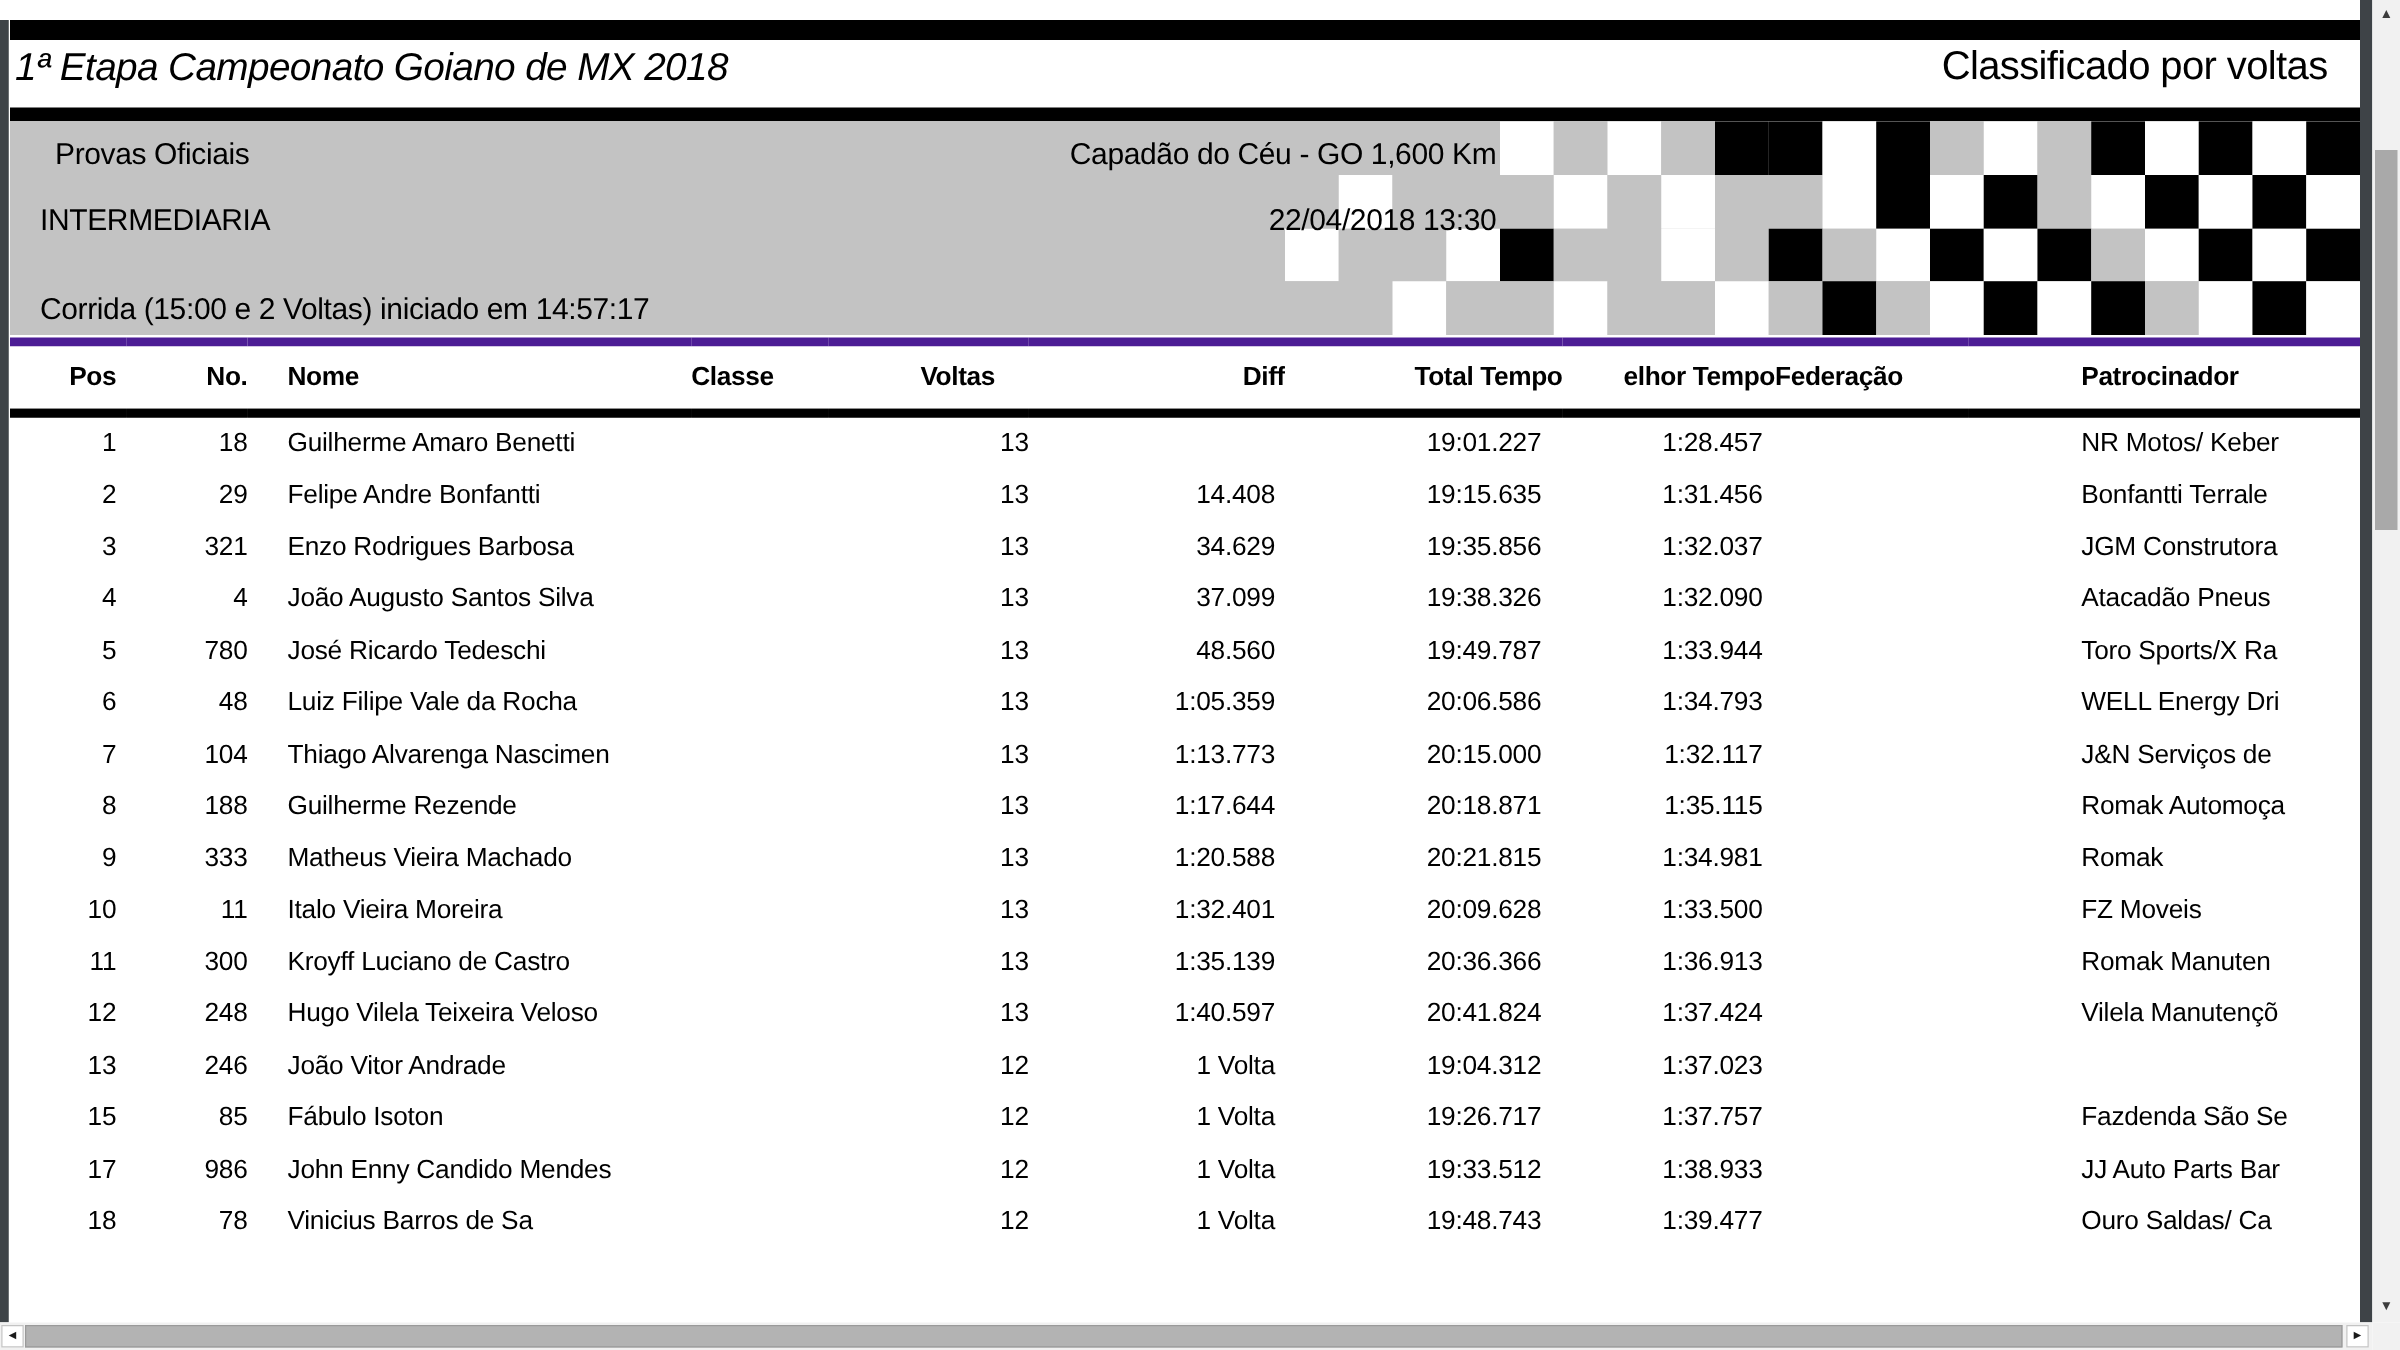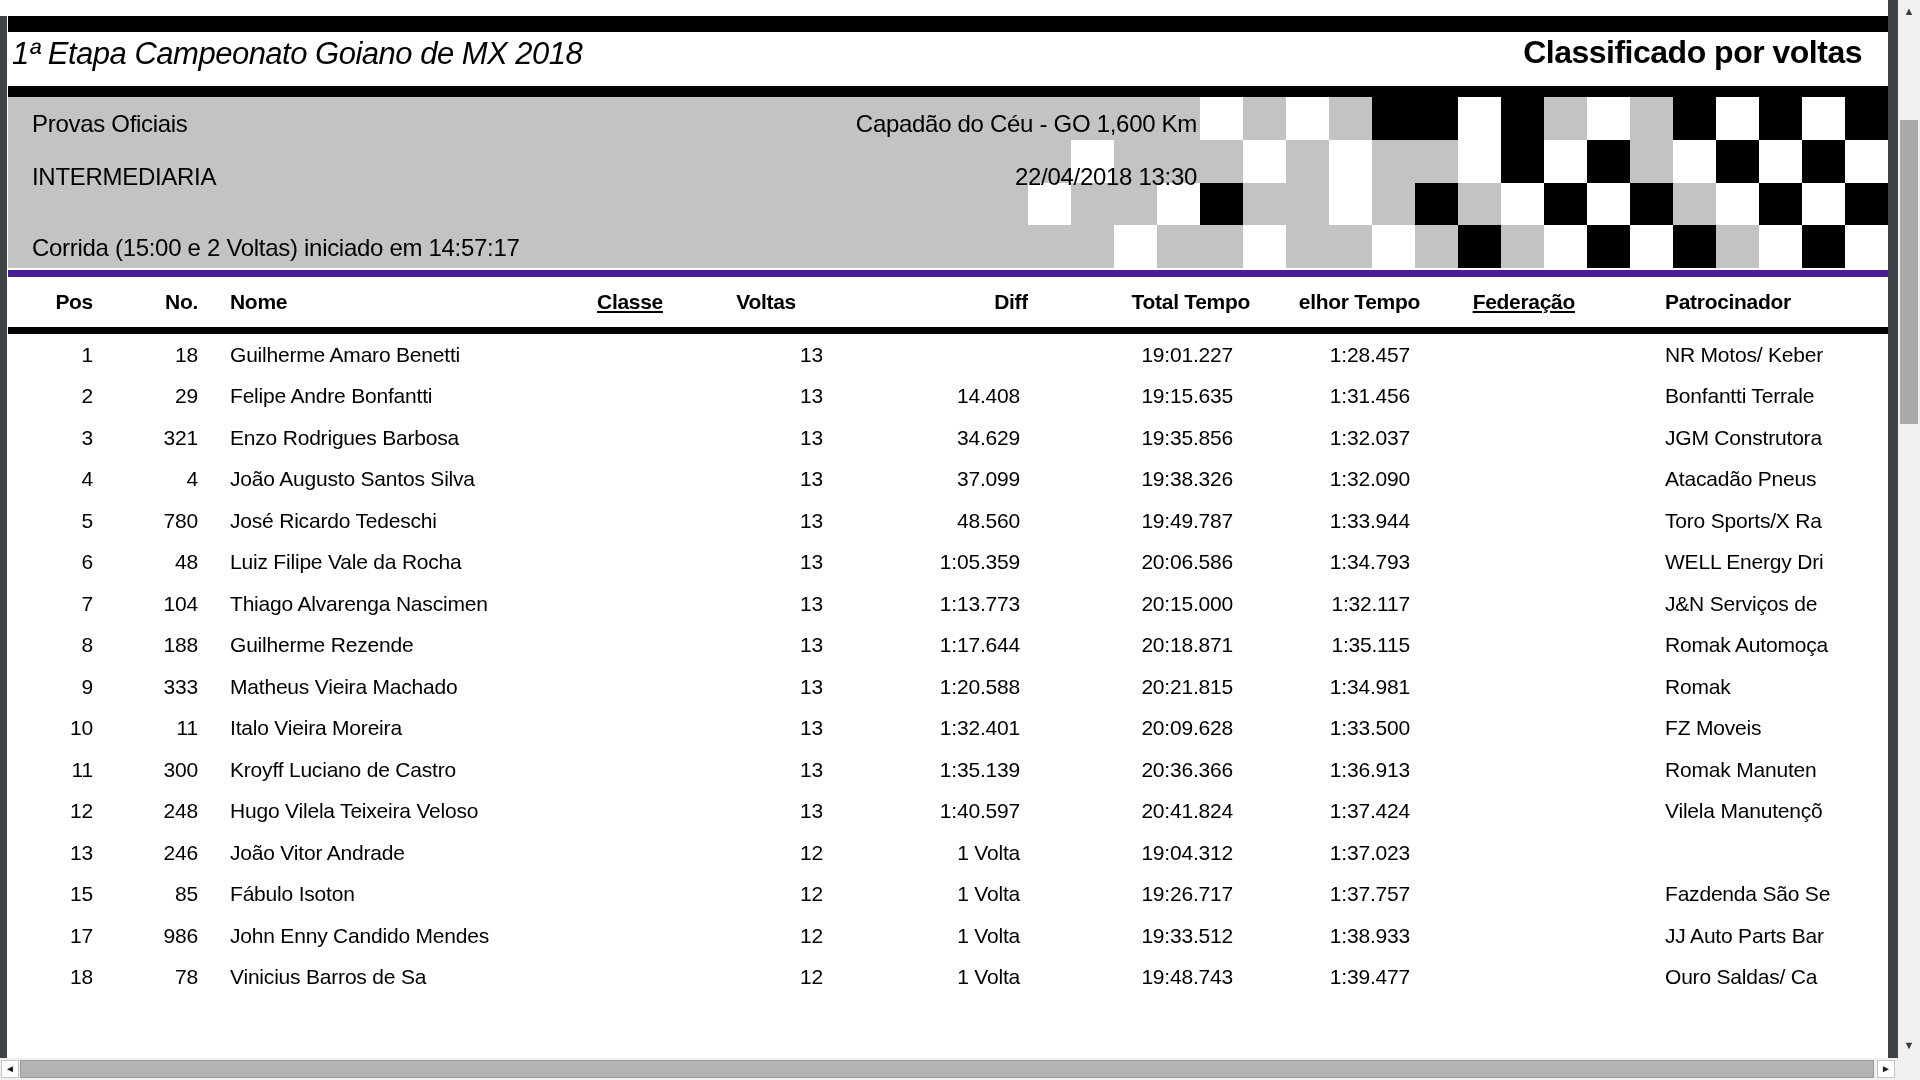--- a/index.html
+++ b/index.html
@@ -8,42 +8,42 @@
   .page{position:absolute;left:0;top:0;width:1898px;height:1058px;background:#fff;overflow:hidden;}
 
   
   .border-left{position:absolute;left:0;top:16px;width:7px;height:1042px;background:#3e4347;}
   .border-right{position:absolute;left:1888px;top:0;width:10px;height:1058px;background:#3e4347;}
 
   
   .bar1{position:absolute;left:8px;top:16px;width:1880px;height:16px;background:#000;}
   .bar2{position:absolute;left:8px;top:86px;width:1880px;height:11px;background:#000;}
   .title-left{position:absolute;left:12px;top:36px;font-size:31px;letter-spacing:-0.5px;white-space:nowrap;font-style:italic;}
-  .title-right{position:absolute;right:36px;top:34px;font-size:32px;font-weight:bold;letter-spacing:-0.5px;white-space:nowrap;}
+  .title-right{position:absolute;right:36px;top:34px;font-size:32px;font-weight:normal;letter-spacing:-0.5px;white-space:nowrap;}
 
   .graybox{position:absolute;left:8px;top:97px;width:1880px;height:171px;background:#c3c3c3;overflow:hidden;}
   .gb-text{position:absolute;height:28px;line-height:28px;font-size:24px;letter-spacing:-0.3px;white-space:nowrap;z-index:2;}
-  .gb-l1{left:24px;top:13px;}
+  .gb-l1{left:36px;top:13px;}
   .gb-l2{left:24px;top:66px;}
   .gb-l3{left:24px;top:137px;}
   .gb-r1{right:691px;top:13px;text-align:right;}
   .gb-r2{right:691px;top:66px;text-align:right;}
 
   .checker{position:absolute;left:977px;top:0;width:903px;height:171px;display:grid;
            grid-template-columns:repeat(21,43px);grid-template-rows:repeat(4,42.75px);z-index:1;}
   .checker div{width:43px;height:42.75px;}
 
   
   table.results{position:absolute;left:8px;top:270px;width:1880px;border-collapse:collapse;table-layout:fixed;}
   table.results th{border-top:7px solid #4c1d95;border-bottom:7px solid #000;height:50px;
                    font-size:21px;font-weight:bold;letter-spacing:-0.3px;white-space:nowrap;overflow:hidden;padding:0;}
   table.results td{height:41.5px;font-size:21px;letter-spacing:-0.2px;white-space:nowrap;overflow:hidden;padding:0;}
   tbody tr{height:41.5px;}
 
-  .al{text-align:left;} .ar{text-align:right;} .ac{text-align:right;text-decoration:underline;}
+  .al{text-align:left;} .ar{text-align:right;} .ac{text-align:left;}
   .c-pos{padding-right:8px !important;}
   .c-nome{padding-left:32px !important;}
   th.c-voltas{padding-right:27px !important;}
   td.c-voltas{padding-right:0 !important;}
   td.c-diff{padding-right:8px !important;}
   td.c-total{padding-right:17px !important;}
   td.c-melhor{padding-right:10px !important;}
   .c-patro{padding-left:90px !important;}
 
   

